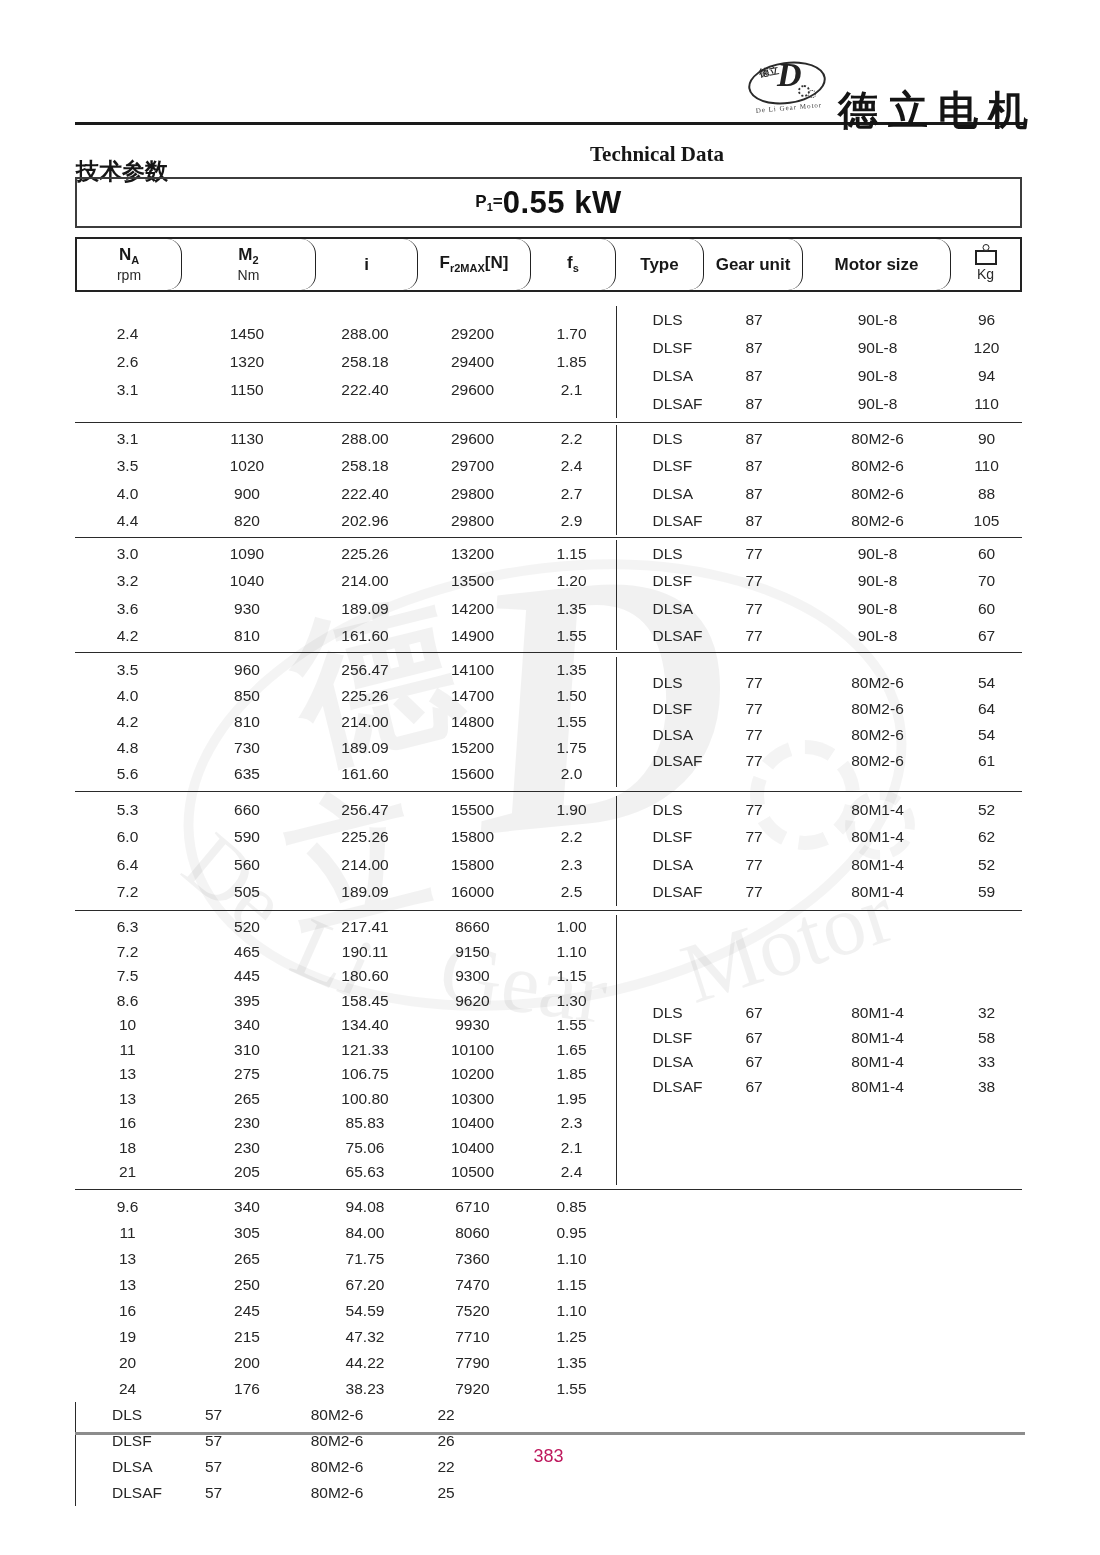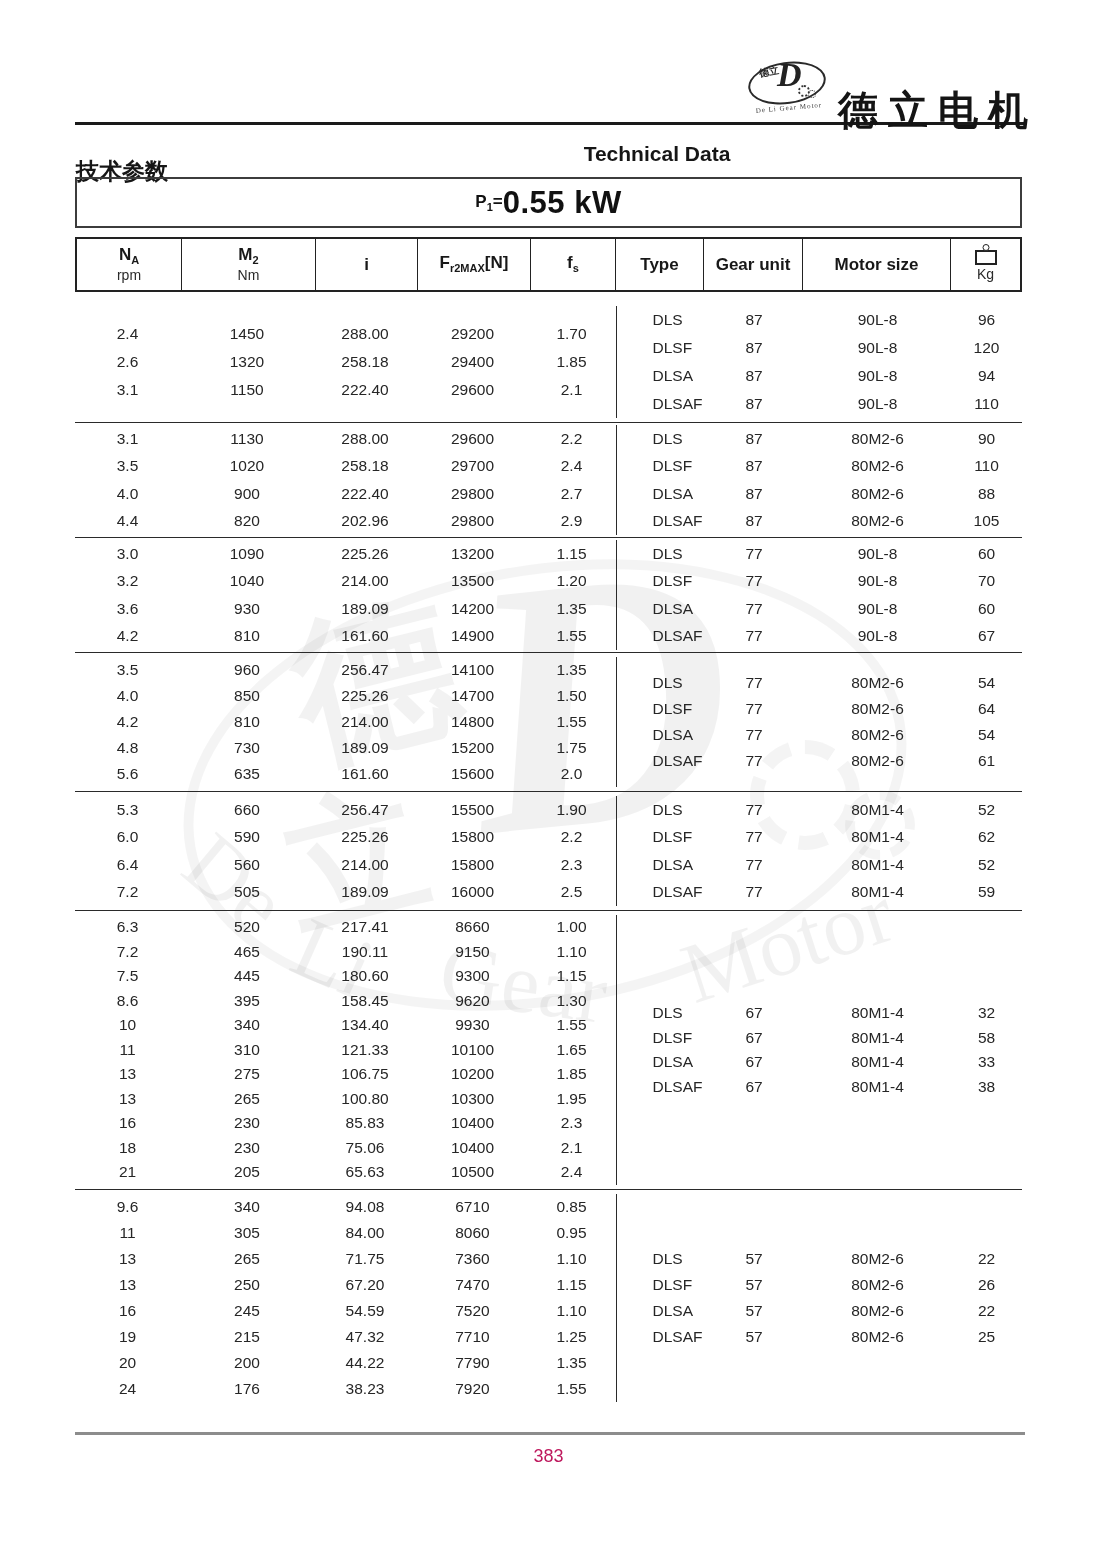--- a/index.html
+++ b/index.html
@@ -49,47 +49,47 @@
   .emblem-arc { position:absolute; left:-6px; top:46px; width:98px; text-align:center;
     font-size:7px; color:#3a3a3a; letter-spacing:1px; transform:rotate(-5deg);
     font-family:"Liberation Serif",serif; white-space:nowrap; }
   .brand { position:absolute; left:92px; top:4px; font-family:"Liberation Serif",serif;
     font-size:40px; font-weight:bold; letter-spacing:10px; color:#141414; white-space:nowrap;margin-top:21px; }
 
   
   .top-rule { left:75px; top:122px; width:950px; height:2.5px; background:#1a1a1a; z-index:1; }
   .sec-cn { left:76px; top:138px; font-size:23px; font-weight:bold; color:#161616; z-index:1;margin-top:18px; }
   .sec-en { left:367px; top:142px; width:580px; text-align:center;
-    font-size:21px; font-weight:bold; color:#161616; z-index:1; }
+    font-size:21px; font-weight:bold; color:#161616; z-index:1;font-family:Liberation Serif, serif; }
 
   .power-box { left:75px; top:177px; width:947px; height:51px; border:2px solid #3c3c3c;
     display:flex; align-items:center; justify-content:center; z-index:1; background:transparent; }
   .power-box .psym { font-size:17px; font-weight:bold; color:#111; }
   .power-box .psym sub { font-size:11px; }
   .power-box .pval { font-size:31px; font-weight:bold; color:#111; letter-spacing:0.5px; }
 
   
   .thead { left:75px; top:237px; width:947px; height:55px; border:2px solid #222;
     display:flex; z-index:1; background:transparent; }
   .th { border-right:1.5px solid #222; display:flex; flex-direction:column;
-    align-items:center; justify-content:center; line-height:1.15; }
+    align-items:center; justify-content:center; line-height:1.15;border-radius:15px; }
   .th:last-child { border-right:none; }
   .th .h1 { font-size:17px; font-weight:bold; color:#181818; }
   .th .h1 sub { font-size:11px; font-weight:bold; }
   .th .h2 { font-size:14px; color:#2a2a2a; }
   .w0{width:105px}.w1{width:134px}.w2{width:102px}.w3{width:113px}.w4{width:85px}
   .w5{width:88px}.w6{width:99px}.w7{width:148px}.w8{flex:1}
   .wicon { width:22px; height:15px; border:2px solid #222; position:relative; margin:4px auto 1px; }
   .wicon::before { content:''; position:absolute; top:-8px; left:50%; transform:translateX(-50%);
     width:5px; height:5px; border:1.5px solid #222; border-radius:50%; background:#fff; }
 
   
   .tbody { left:75px; top:302px; width:947px; z-index:1; }
   .group { display:flex; align-items:stretch; padding:4px 0; border-bottom:1.5px solid #2a2a2a; }
-  .group:last-child { border-bottom:none; }
+  .group:last-child { border-bottom:none;flex-direction:column; }
   .group:nth-of-type(2), .group:nth-of-type(3) { padding:2px 0; }
   .g-left { width:540.5px; display:flex; flex-direction:column; justify-content:center; }
   .g-right { flex:1; border-left:1.5px solid #2a2a2a; display:flex;
     flex-direction:column; justify-content:center; }
   .row { display:flex; align-items:center; height:27.5px; }
   .group:nth-of-type(1) .row { height:28px; }
   .group:nth-of-type(4) .row { height:26px; }
   .group:nth-of-type(6) .row { height:24.5px; }
   .group:nth-of-type(7) .row { height:26px; }
   .cell { font-size:15.5px; color:#262626; text-align:center; }

